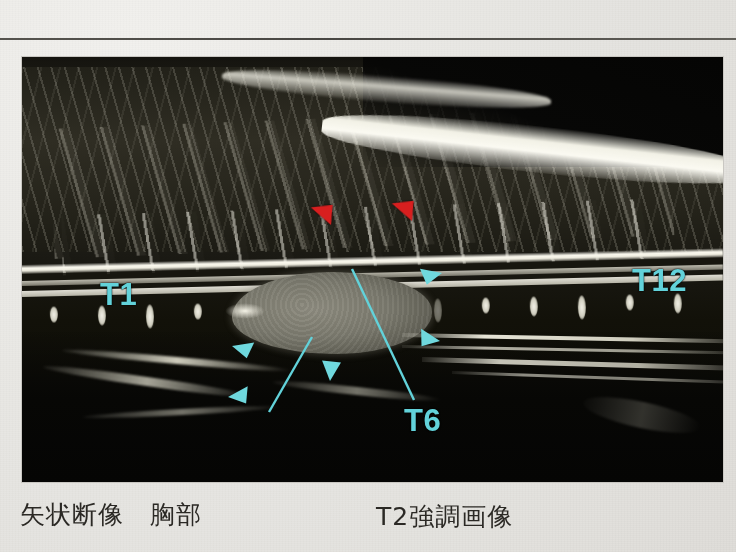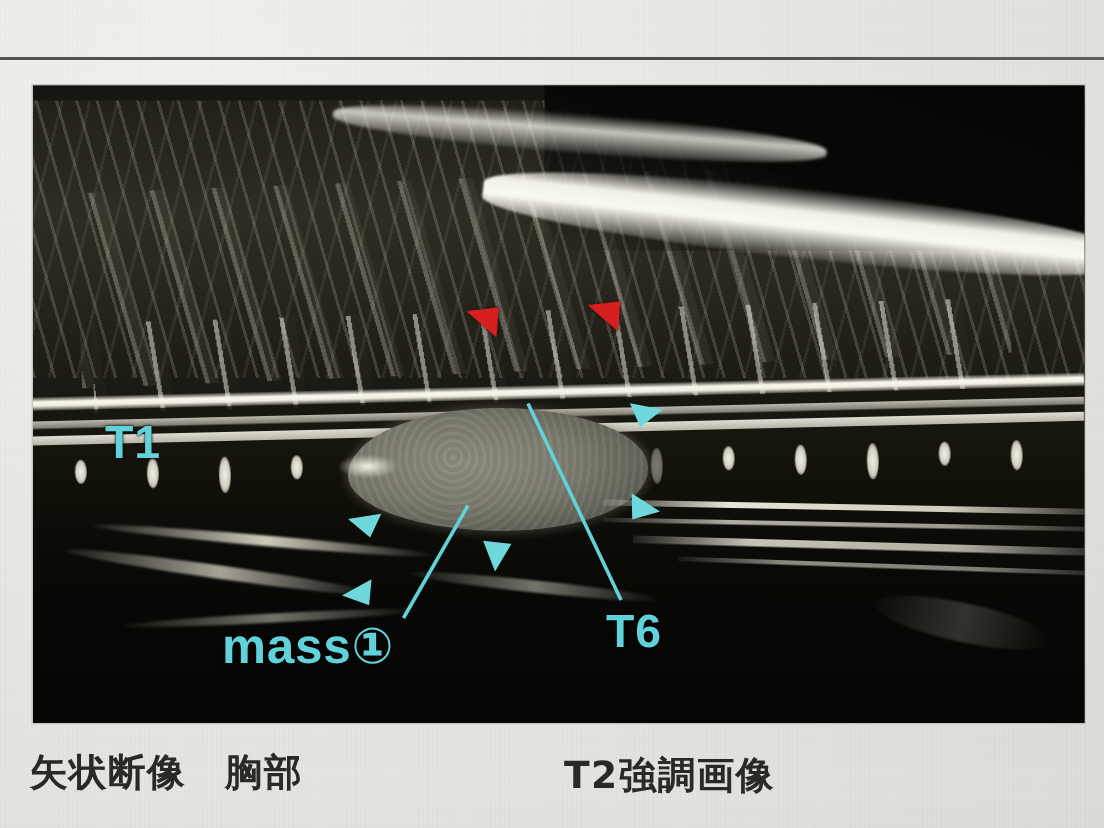--- a/index.html
+++ b/index.html
@@ -158,33 +158,33 @@
     position:absolute;left:0;bottom:0;width:701px;height:150px;
     background:linear-gradient(180deg,rgba(6,6,4,.1),#070705 45%,#050504 100%);
   }
   .label{
     position:absolute;color:#62d2da;font-weight:700;
     font-family:"Liberation Sans","DejaVu Sans",sans-serif;
     letter-spacing:.5px;line-height:1;
     text-shadow:0 0 2px rgba(0,0,0,.9),0 0 1px rgba(0,0,0,.9);
     white-space:nowrap;
   }
-  #lbl-t1{left:48px;top:222px;font-size:31px;}
+  #lbl-t1{left:78px;top:222px;font-size:31px;}
   #lbl-t12{left:610px;top:208px;font-size:31px;}
   #lbl-t6{left:382px;top:348px;font-size:31px;}
   #lbl-mass{left:126px;top:357px;font-size:33px;}
   .red{filter:drop-shadow(0 0 1px rgba(0,0,0,.8));}
 
   svg.overlay{position:absolute;left:0;top:0;width:701px;height:425px;overflow:visible;}
 
   
   .caption{
     position:absolute;color:#2b2925;
     font-family:"DejaVu Sans","Liberation Sans",sans-serif;
-    font-size:25px;font-weight:700;letter-spacing:1px;white-space:nowrap;
+    font-size:25px;font-weight:400;letter-spacing:1px;white-space:nowrap;
   }
   #cap-left{left:20px;top:498px;}
   #cap-right{left:376px;top:500px;}
 </style>
 </head>
 <body>
 
 <div class="paper"></div>
 
 <div class="top-strip">
@@ -254,19 +254,19 @@
     <polygon points="0,0 21,-8 17,9" fill="#6fd8dd" transform="translate(206,340) rotate(-8)"></polygon>
     <polygon points="0,0 -21,-8 -17,9" fill="#6fd8dd" transform="translate(420,216) rotate(-10)"></polygon>
     <polygon points="0,0 -21,-8 -17,9" fill="#6fd8dd" transform="translate(418,284) rotate(12)"></polygon>
     <polygon points="0,0 -9,-20 10,-19" fill="#6fd8dd" transform="translate(308,324) rotate(3)"></polygon>
 
     <polygon points="0,0 -19,-19 3,-20" fill="#d81f1f" class="red" transform="translate(309,168) rotate(-4)"></polygon>
     <polygon points="0,0 -19,-19 3,-20" fill="#d81f1f" class="red" transform="translate(390,164) rotate(-4)"></polygon>
   </svg>
 
   <span class="label" id="lbl-t1">T1</span>
+  <span class="label" id="lbl-t12">T12</span>
   <span class="label" id="lbl-t6">T6</span>
-  <span class="label" id="lbl-mass">mass①</span>
 
 </div>
 
 <span class="caption" id="cap-left">矢状断像　胸部</span>
 <span class="caption" id="cap-right">T2強調画像</span>
 
 </body></html>

